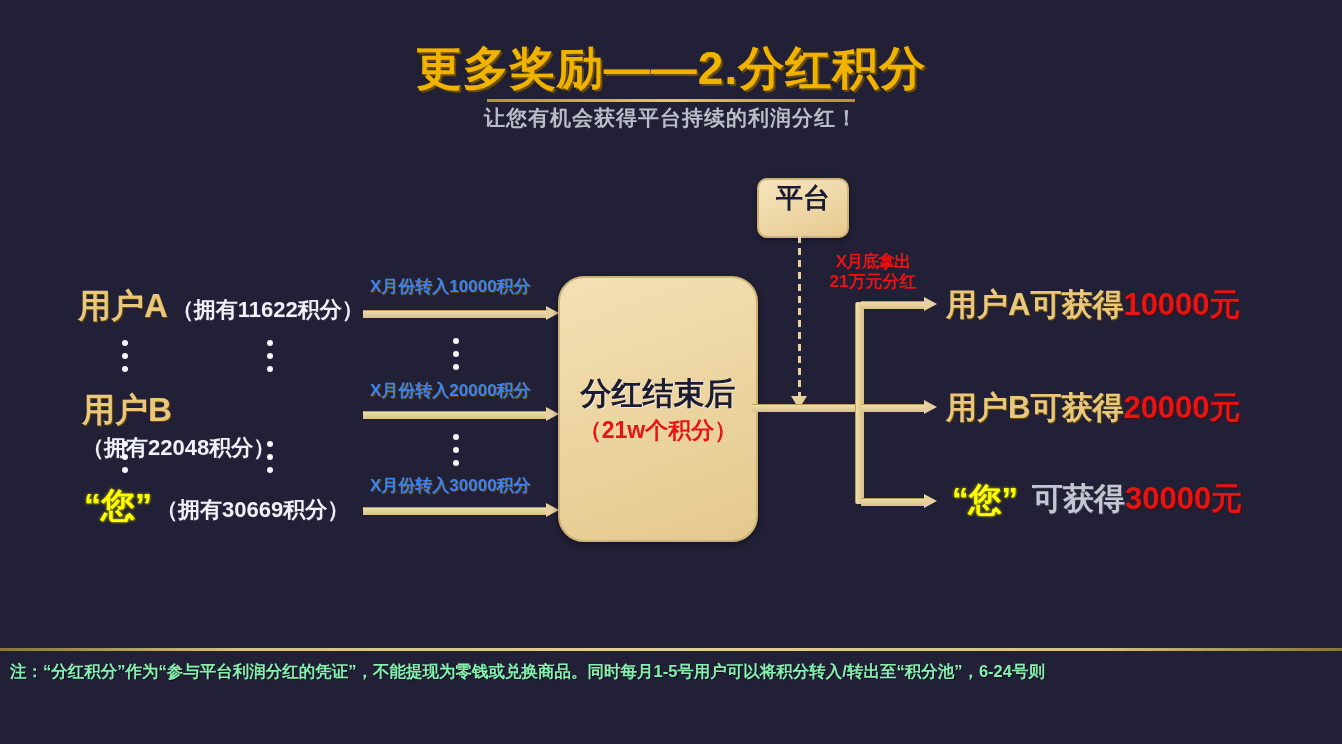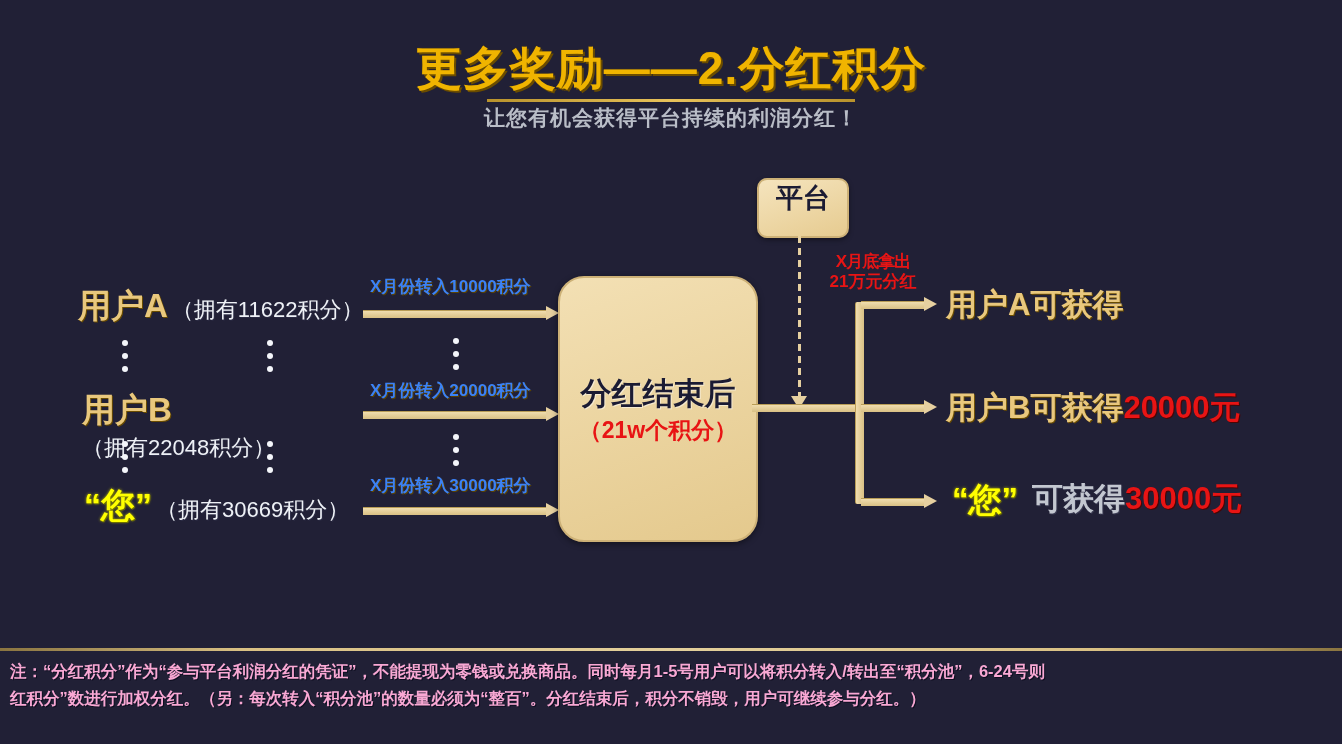--- a/index.html
+++ b/index.html
@@ -34,21 +34,21 @@
   .user-row{position:absolute;white-space:nowrap;display:flex;align-items:baseline;}
   .user-name{
     font-size:33px;font-weight:bold;color:#e9c87d;
     text-shadow:1px 1px 0 #6a4c00;
   }
   .user-name.you{
     color:#ffff00;text-shadow:1px 1px 0 #6d6d00, 0 0 3px #caca00;
     font-size:34px;
   }
   .user-amount{
-    font-size:22px;font-weight:normal;color:#eef1f6;margin-left:4px;
+    font-size:22px;font-weight:bold;color:#eef1f6;margin-left:4px;
     text-shadow:1px 1px 0 #2b2b44;
   }
 
   
   .dots{position:absolute;display:flex;flex-direction:column;gap:7px;}
   .dots i{display:block;width:6px;height:6px;border-radius:50%;background:#f4f6fb;}
 
   
   .flow-arrow{position:absolute;height:9px;}
   .flow-arrow .bar{
@@ -152,21 +152,21 @@
     text-shadow:1px 1px 0 #4a0505;
   }
 
   
   .foot-rule{
     position:absolute;left:0;top:648px;width:1342px;height:3px;
     background:linear-gradient(90deg,#8a7440,#d9c084 18%,#e3cf9b 50%,#d9c084 82%,#8a7440);
   }
   .footnote{
     position:absolute;left:10px;top:658px;width:1322px;
-    font-size:16.5px;font-weight:bold;color:#f9a8d4;
+    font-size:16.5px;font-weight:bold;color:#86efac;
     line-height:1.62;letter-spacing:0px;
     text-shadow:1px 1px 0 #0e0e20;
   }
   .footnote p{margin:0;white-space:nowrap;}
 </style>
 </head>
 <body>
 
 <div class="stage">
 
@@ -265,32 +265,32 @@
     <span class="bar"></span>
       <span class="head"></span>
   </div>
   <div class="branch" style="left:861px;top:497px;width:76px;">
     <span class="bar"></span>
       <span class="head"></span>
   </div>
 
   <div class="payout" style="left:946px;top:284px;">
     <span class="lbl">用户A可获得</span>
+    <span class="amt">10000元</span>
   </div>
 
   <div class="payout" style="left:946px;top:387px;">
     <span class="lbl">用户B可获得</span>
     <span class="amt">20000元</span>
   </div>
 
   <div class="payout" style="left:952px;top:478px;">
     <span class="lbl you">“您”</span>
     <span class="lbl silvery">可获得</span>
     <span class="amt">30000元</span>
   </div>
 
   <div class="foot-rule"></div>
   <div class="footnote">
     <p>注：“分红积分”作为“参与平台利润分红的凭证”，不能提现为零钱或兑换商品。同时每月1-5号用户可以将积分转入/转出至“积分池”，6-24号则</p>
-    <p>红积分”数进行加权分红。（另：每次转入“积分池”的数量必须为“整百”。分红结束后，积分不销毁，用户可继续参与分红。）</p>
   </div>
 
 </div>
 
 </body></html>

